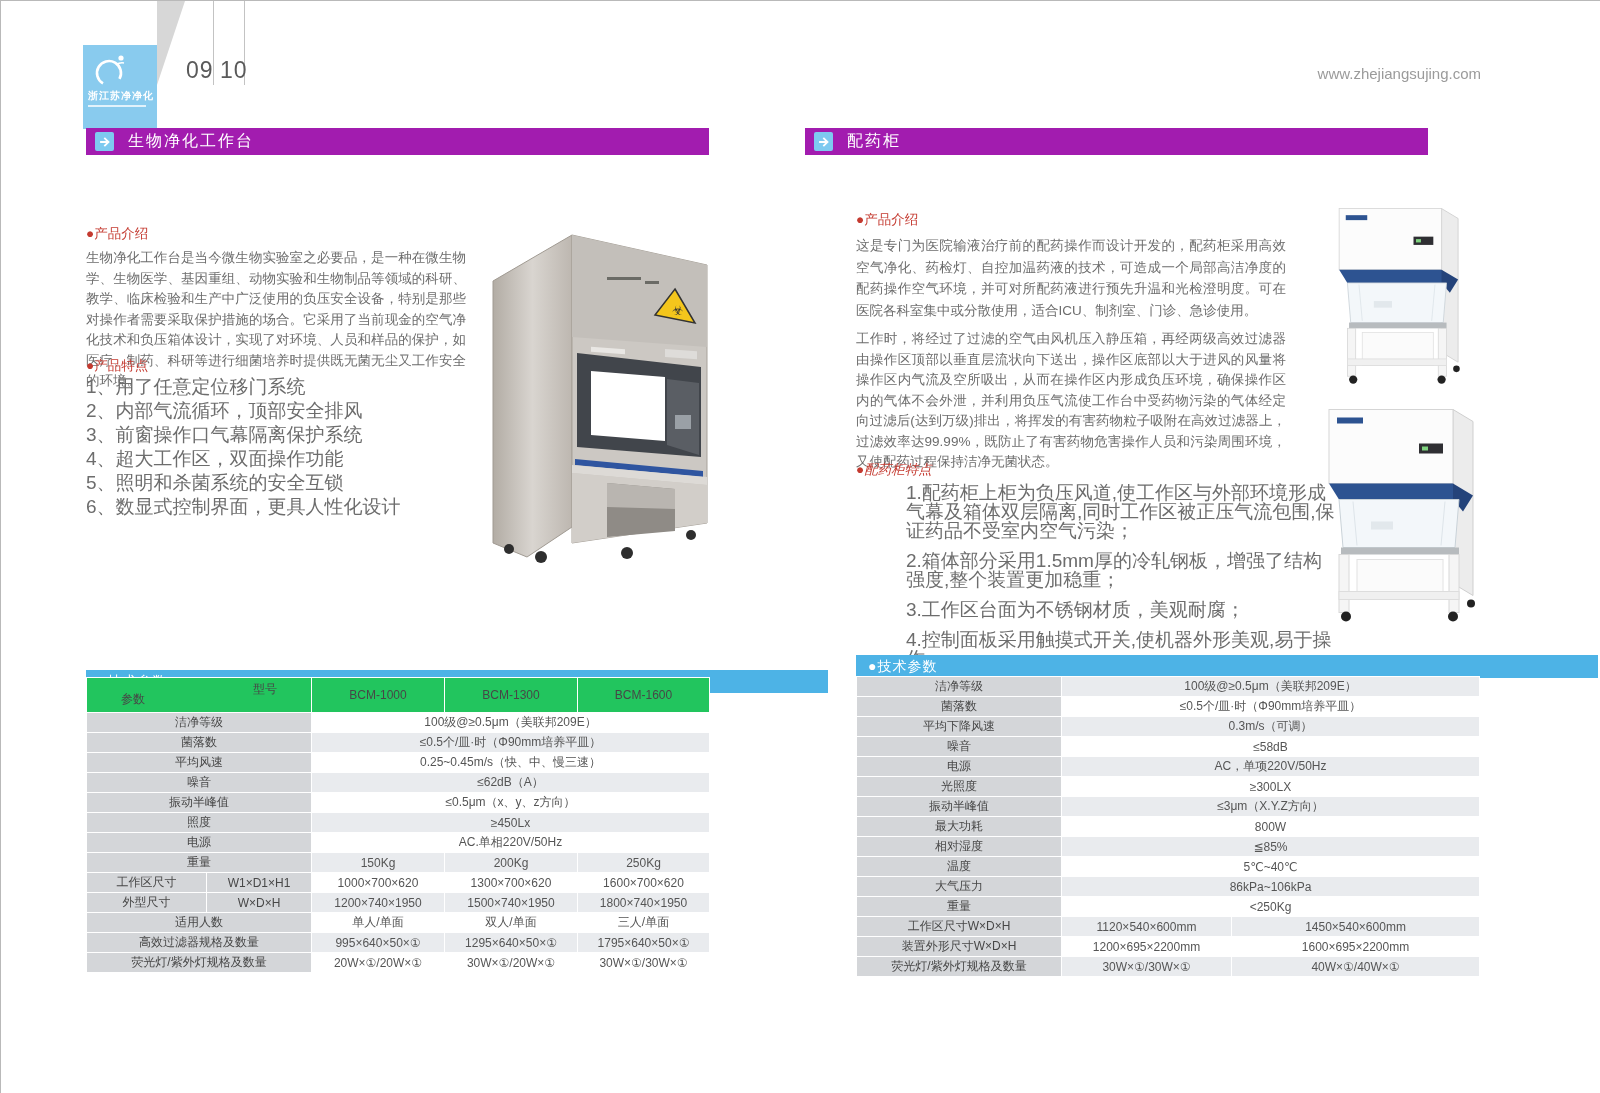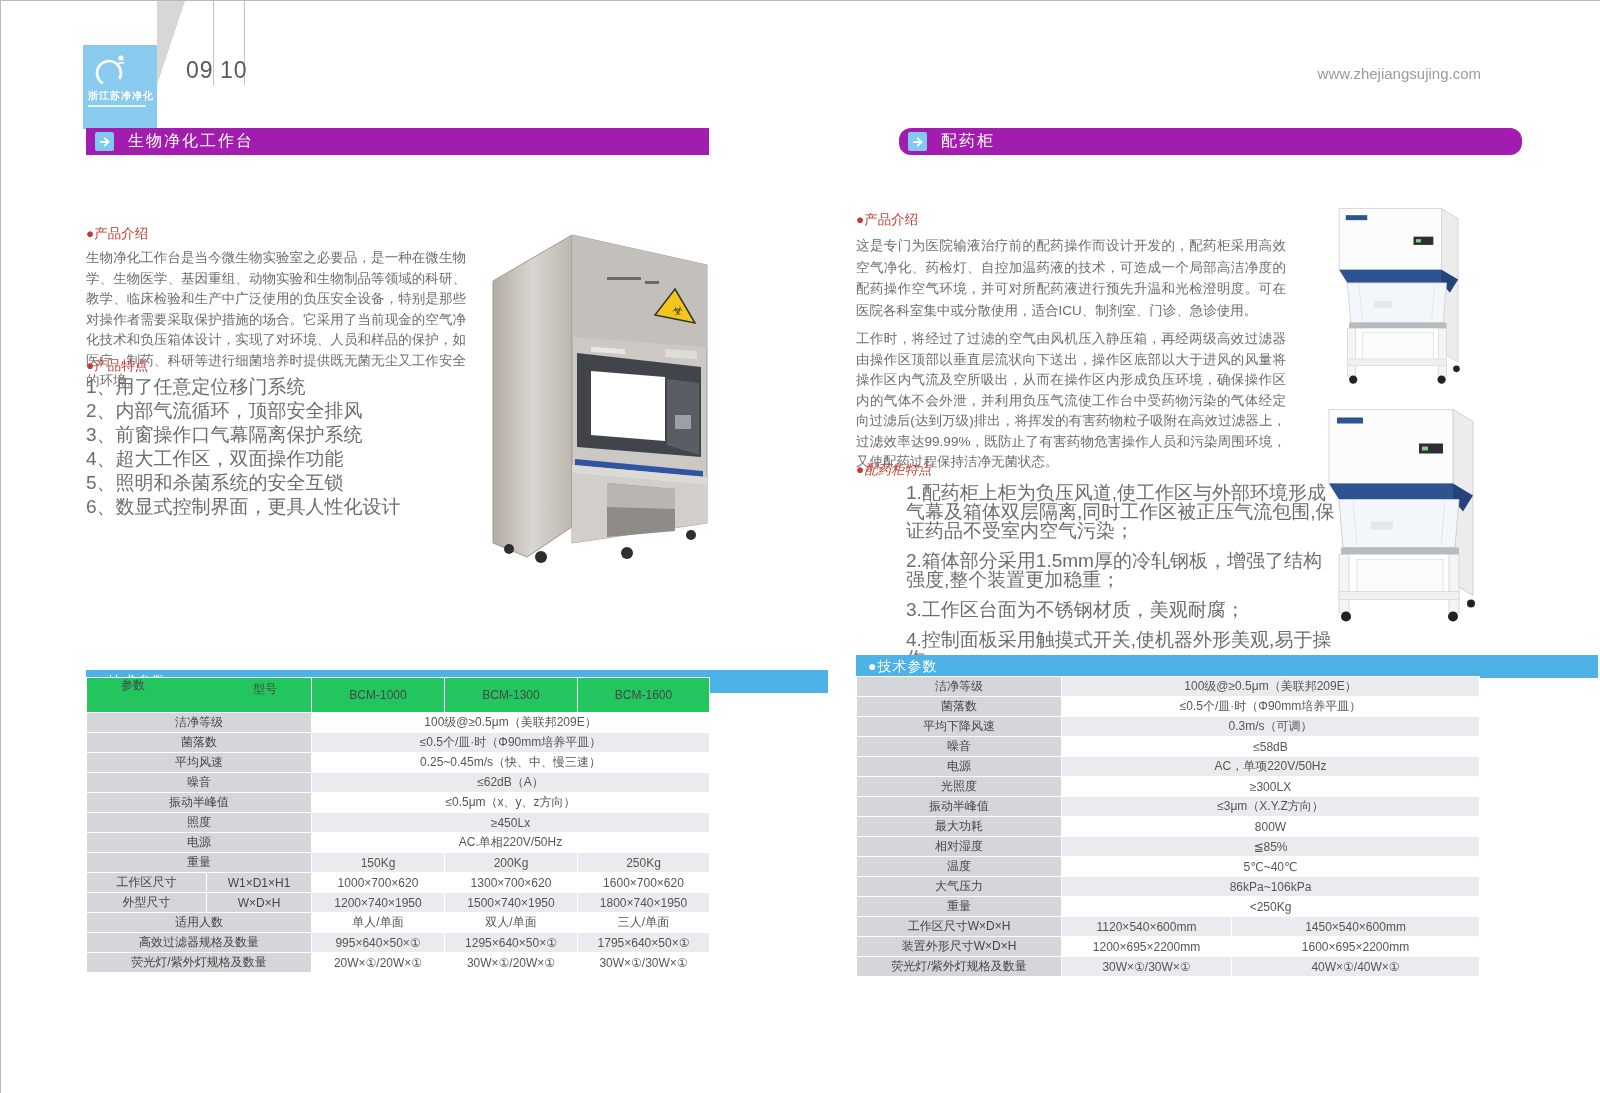--- a/index.html
+++ b/index.html
@@ -14,21 +14,21 @@
   .corner-triangle{position:absolute;left:156px;top:0;}
   .pageno{position:absolute;top:56px;font-size:23px;color:#5a5a5a;letter-spacing:1px;}
   .pn-left{left:185px;} .pn-right{left:219px;}
   .vline{position:absolute;top:0;width:1px;height:84px;background:#c3c3c3;}
   .vl1{left:212px;} .vl2{left:243px;}
   .website{position:absolute;right:120px;top:64px;font-size:15px;color:#9b9b9b;}
 
   
   .section-bar{position:absolute;top:127px;width:623px;height:27px;background:#a21caf;
                display:flex;align-items:center;}
-  .sb-left{left:85px;} .sb-right{left:898px;border-radius:12px;}
+  .sb-left{left:85px;} .sb-right{left:804px;}
   .arrow-chip{width:19px;height:19px;margin-left:9px;background:#7ecaf0;border-radius:2px;
               display:flex;align-items:center;justify-content:center;}
   .section-title{color:#fff;font-size:16px;margin-left:14px;letter-spacing:2px;}
 
   
   .red-h{position:absolute;font-size:13.5px;color:#c43a30;}
   .para{position:absolute;font-size:13.5px;color:#6d6d6d;text-align:justify;}
   .feat{position:absolute;font-size:19px;color:#6d6d6d;}
   .feat div{margin-bottom:9px;line-height:15px;}
   .feat.wide div{margin-bottom:11px;line-height:19px;}
@@ -43,21 +43,21 @@
            overflow:hidden;white-space:nowrap;color:#555;}
   .spec td.l,.spec td.s{background:#d4d6d9;color:#474747;}
   .spec tr:nth-child(odd) td.v{background:#e9ebee;}
   .spec tr:nth-child(even) td.v{background:#fff;}
   .spec tr.hd td{background:#22c55e;color:#474747;}
   .spec tr.hd td{height:20px;}
   #tblL tr.hd td{height:34px;}
   .diag{position:relative;background:#d4d6d9;
         background-image:linear-gradient(to bottom right,transparent 49.5%,#b4b6b9 49.5%,#b4b6b9 50.5%,transparent 50.5%);}
   .diag .dt{position:absolute;top:3px;right:34px;}
-  .diag .db{position:absolute;bottom:18px;left:34px;}
+  .diag .db{position:absolute;bottom:4px;left:34px;}
 
   .fig{position:absolute;}
 </style>
 </head>
 <body>
 
 <div class="page">
 
   <div class="logo-box">
     <svg width="74" height="44" viewBox="0 0 74 44">

